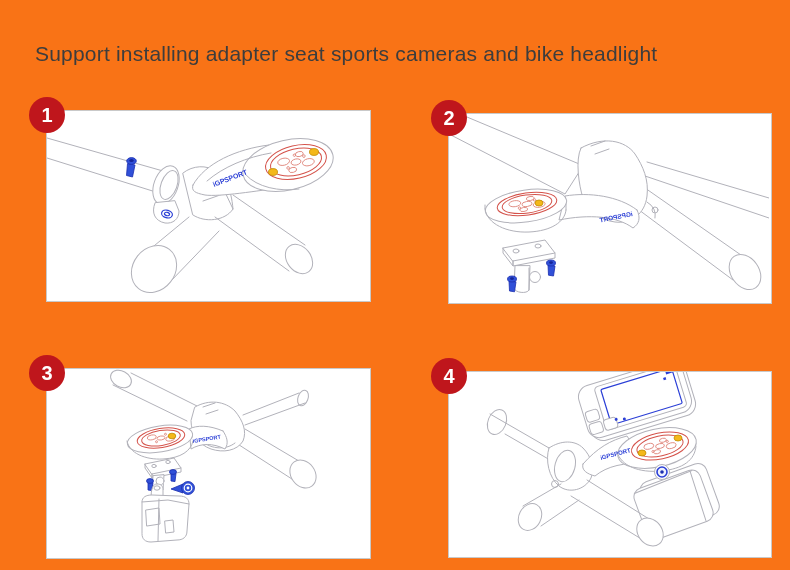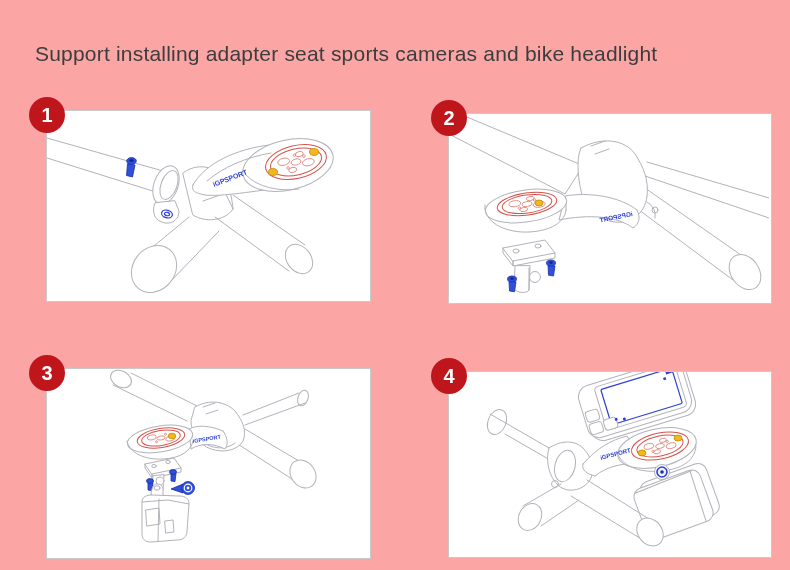--- a/index.html
+++ b/index.html
@@ -1,16 +1,16 @@
 <!DOCTYPE html>
 <html><head>
 <meta charset="utf-8">
 <style>
   html,body{margin:0;padding:0;background:#ffffff;}
-  .canvas{position:relative;width:790px;height:570px;background:#fca5a5;overflow:hidden;
+  .canvas{position:relative;width:790px;height:570px;background:#f97316;overflow:hidden;
           font-family:"Liberation Sans",sans-serif;text-decoration:underline;}
   .title{position:absolute;left:35px;top:42px;font-size:21px;line-height:24px;color:#3d3d3d;
          letter-spacing:0.2px;white-space:nowrap;font-weight:400;}
   .panel{position:absolute;background:#ffffff;border:1px solid #c9c9c9;}
   .panel svg{position:absolute;left:0;top:0;}
   .badge{position:absolute;left:-18px;top:-14px;width:36px;height:36px;border-radius:50%;
          background:#bf161c;color:#ffffff;display:flex;align-items:center;justify-content:center;
          font-size:20px;font-weight:700;z-index:5;}
   #p1{left:46px;top:110px;width:323px;height:190px;}
   #p2{left:448px;top:113px;width:322px;height:189px;}

